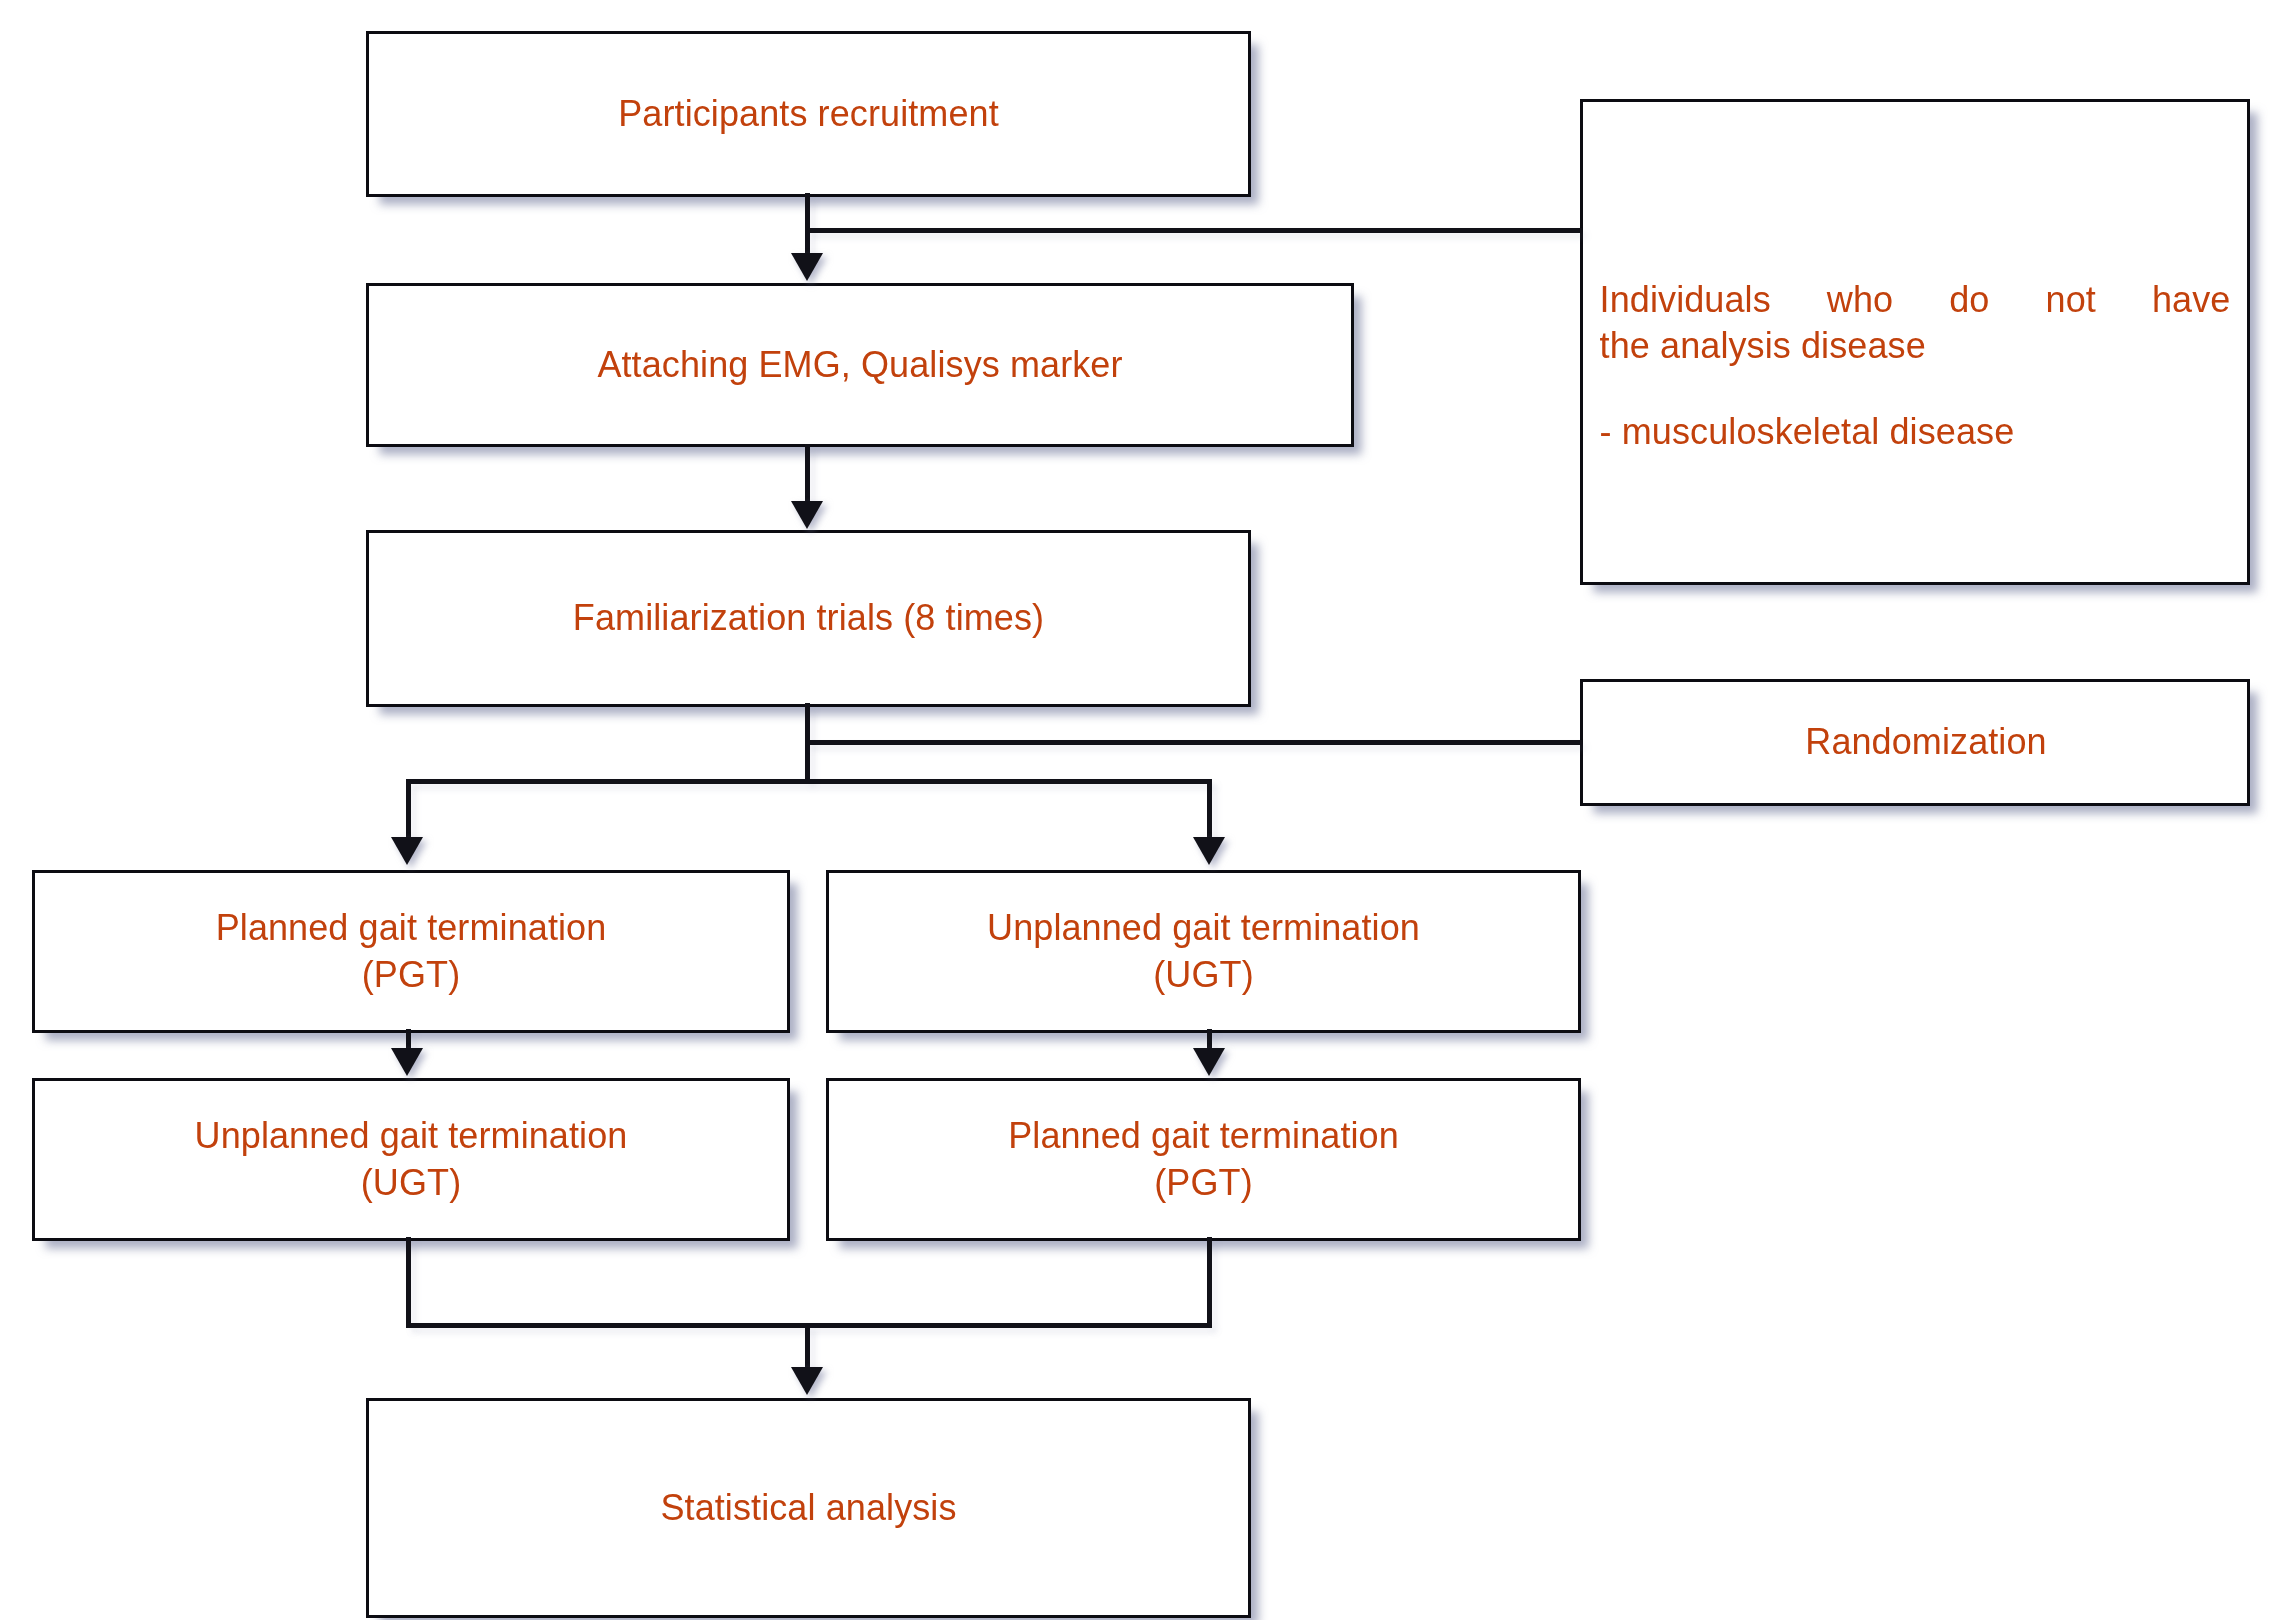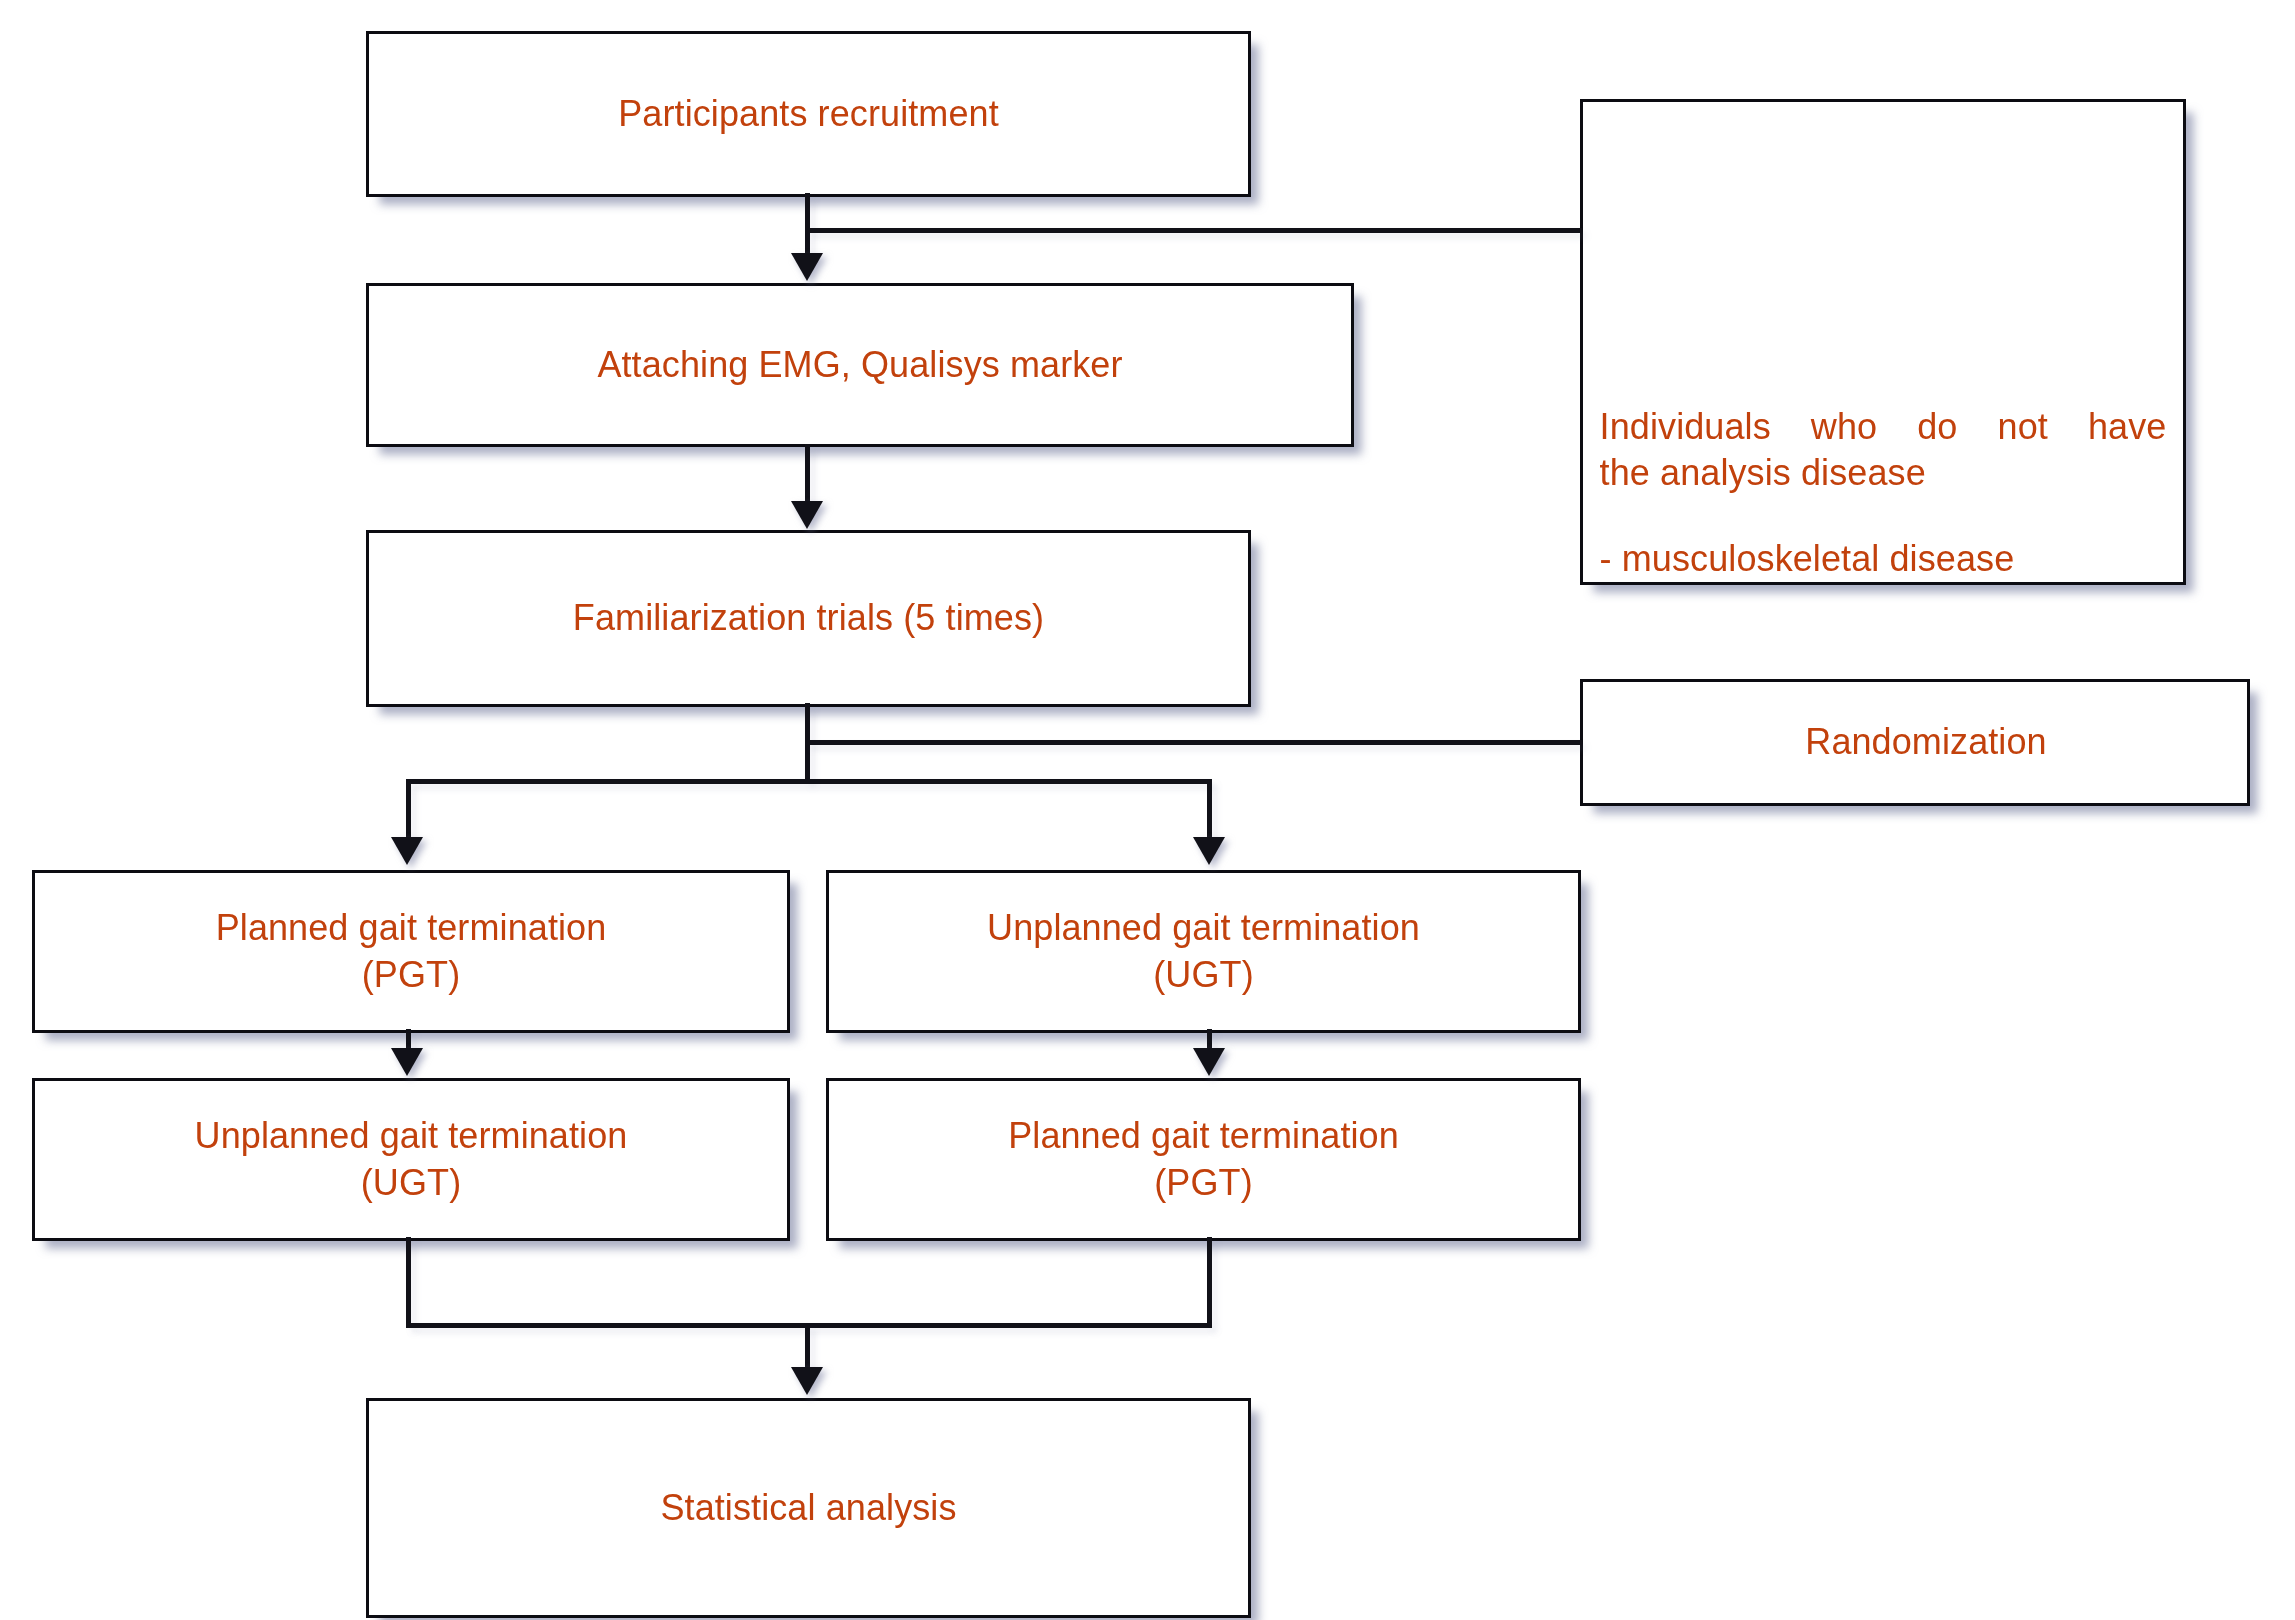--- a/index.html
+++ b/index.html
@@ -71,28 +71,28 @@
 
   <div class="box" style="left:366px;top:31px;width:885px;height:166px;">
     <span class="inner">Participants recruitment</span>
   </div>
 
   <div class="box" style="left:366px;top:283px;width:988px;height:164px;">
     <span class="inner">Attaching EMG, Qualisys marker</span>
   </div>
 
   <div class="box" style="left:366px;top:530px;width:885px;height:177px;">
-    <span class="inner">Familiarization trials (5 times)</span>
+    <span class="inner">Familiarization trials (8 times)</span>
   </div>
 
   <div class="box" style="left:366px;top:1398px;width:885px;height:220px;">
     <span class="inner">Statistical analysis</span>
   </div>
 
-  <div class="box left-text" style="left:1580px;top:99px;width:606px;height:486px;align-items:flex-end;padding-top:48px;">
+  <div class="box left-text" style="left:1580px;top:99px;width:670px;height:486px;align-items:center;padding-top:48px;">
     <span class="inner">
       <p class="para">Individuals who do not have</p>
       <p class="para-tail">the analysis disease</p>
       <div class="spacer"></div>
       <p class="para-tail">- musculoskeletal disease</p>
     </span>
   </div>
 
   <div class="box" style="left:1580px;top:679px;width:670px;height:127px;padding-left:22px;">
     <span class="inner">Randomization</span>

